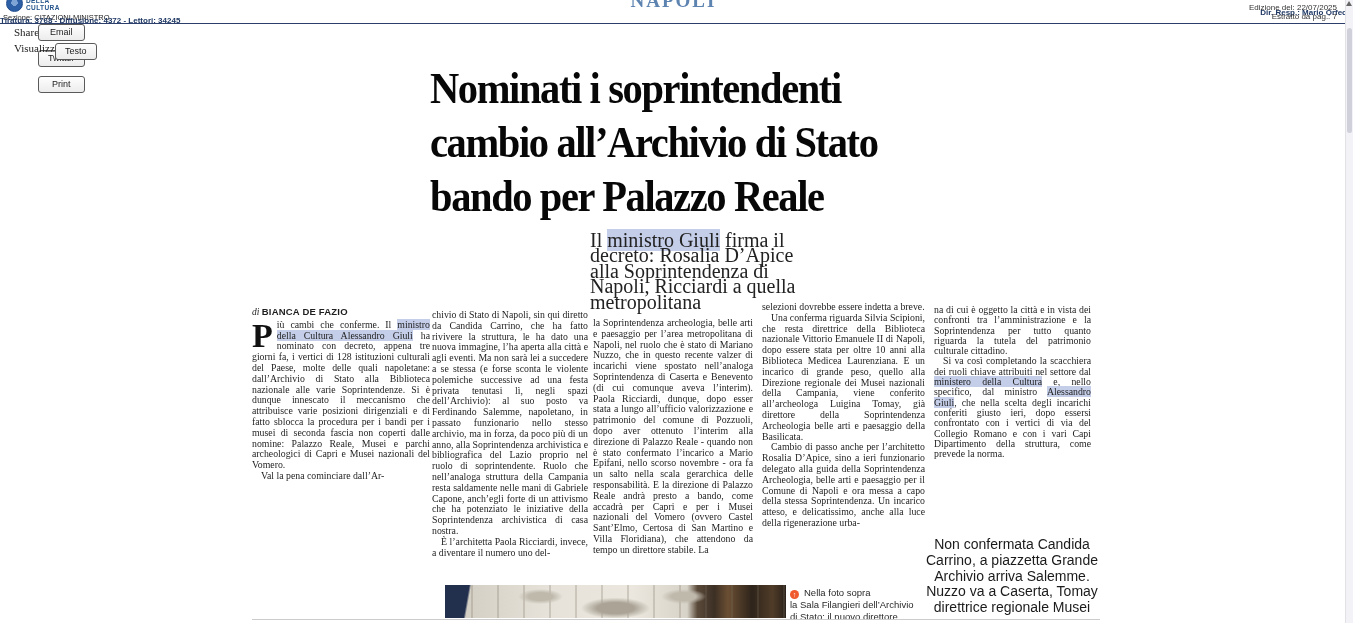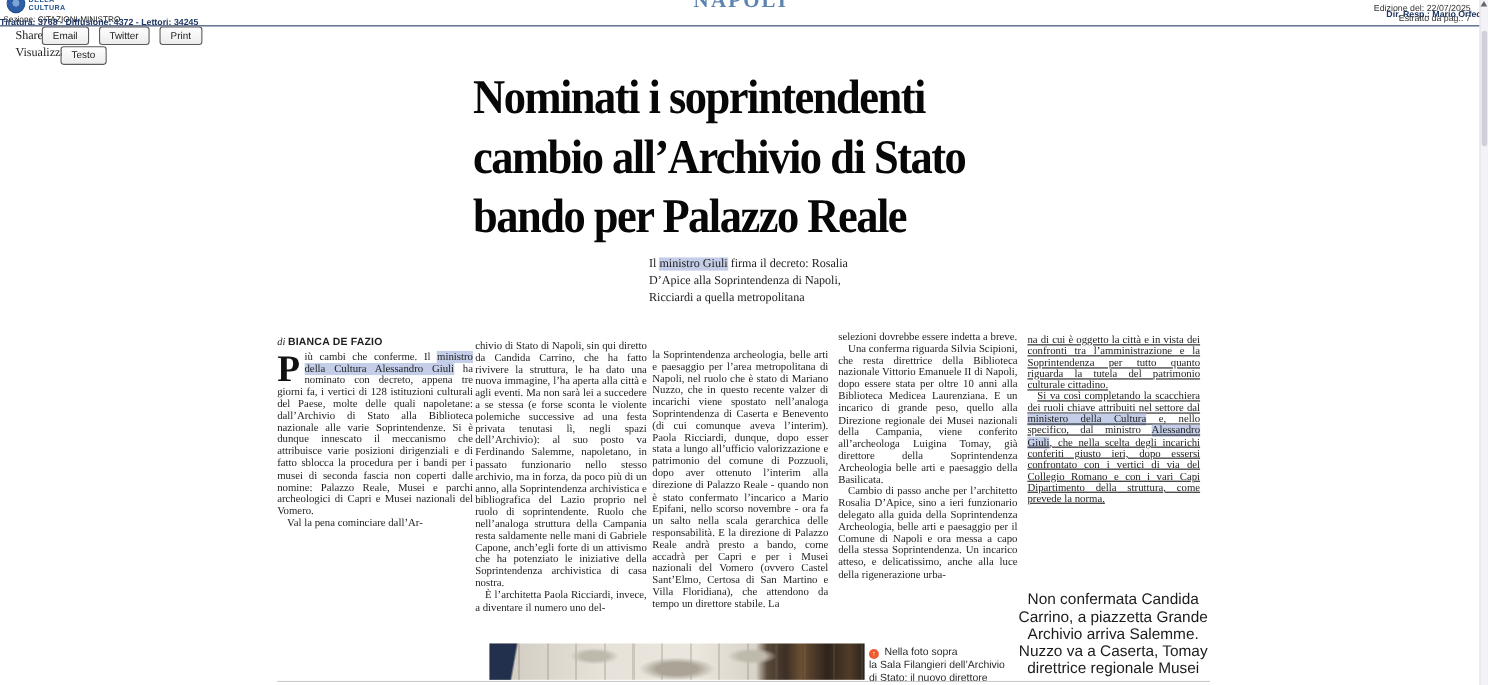--- a/index.html
+++ b/index.html
@@ -16,39 +16,39 @@
               color:#5d83b0; font:bold 19px "Liberation Serif", serif; letter-spacing:2px; }
   .director { position:absolute; top:8px; left:0; width:1347px; text-align:right;
               font:bold 8px "Liberation Sans", sans-serif; color:#1f3864; }
   .stats { position:absolute; top:16px; left:0; width:1347px; 
            font:bold 8px "Liberation Sans", sans-serif; color:#1f3864; }
   .edition { position:absolute; top:3px; right:16px; font:8px "Liberation Sans", sans-serif; color:#333;margin-left:12px; }
   .page-ref { position:absolute; top:12px; right:16px; text-align:left; font:8px "Liberation Sans", sans-serif; color:#333; }
 
   
   .share-label { position:absolute; top:26px; left:14px; font:11px "Liberation Serif", serif; color:#222; }
-  .share-buttons { position:absolute; top:24px; left:38px; display:flex; gap:9px; }
+  .share-buttons { position:absolute; top:24px; left:38px; display:flex; gap:9px;flex-direction:column; }
   .visualizza-label { position:absolute; top:42px; left:14px; font:11px "Liberation Serif", serif; color:#222; }
   .testo-wrap { position:absolute; top:40px; left:55px; }
   .btn { font:9px "Liberation Sans", sans-serif; color:#222; padding:2px 9px 3px;
          border:1px solid #5a5a5a; border-radius:3px; background:linear-gradient(#fefefe,#ececec); cursor:pointer; }
 
   
   .headline { position:absolute; left:430px; top:62px; font-weight:bold; color:#070707;
               font-size:44px; line-height:54px; letter-spacing:-1.5px; white-space:nowrap;
               transform:scaleX(.92); transform-origin:0 0; }
-  .subhead { position:absolute; left:590px; top:233px; width:208px; font-size:11px; line-height:15.4px; color:#222; }
+  .subhead { position:absolute; left:590px; top:233px; width:208px; font-size:20px; line-height:15.4px; color:#222; }
   .col { position:absolute; text-align:justify; font-size:9.8px; line-height:10.8px; color:#1d1d1d; }
   .col p { margin:0; }
   .col p.ind { text-indent:9px; }
   .col1 { left:252px; top:307px; width:178px; }
   .col2 { left:432px; top:310px; width:156px; }
   .col3 { left:593px; top:318px; width:160px; }
   .col4 { left:762px; top:302px; width:163px; }
-  .col5 { left:934px; top:305px; width:157px; line-height:10.3px;text-decoration:underline; }
+  .col5 { left:934px; top:305px; width:157px; line-height:10.3px; }
   .byline { text-align:left; margin-bottom:2px; font-size:9.5px; }
   .byline .di { font-style:italic;font-family:Liberation Serif, serif; }
   .byline .nm { font-family:"Liberation Sans", sans-serif; font-weight:bold; letter-spacing:.2px; }
   .dropcap { float:left; font:bold 34px/29px "Liberation Serif", serif; padding:1px 4px 0 0; color:#111; }
   .hl { background:#c5cee8; }
 
   .pullquote { position:absolute; left:921px; top:489px; width:182px; text-align:center;
                font-family:"Liberation Sans", sans-serif; font-size:14px; line-height:15.8px; color:#1b1b1b;margin-top:48px; }
 
   .photo { position:absolute; left:445px; top:585px; width:341px; height:33px; overflow:hidden;

